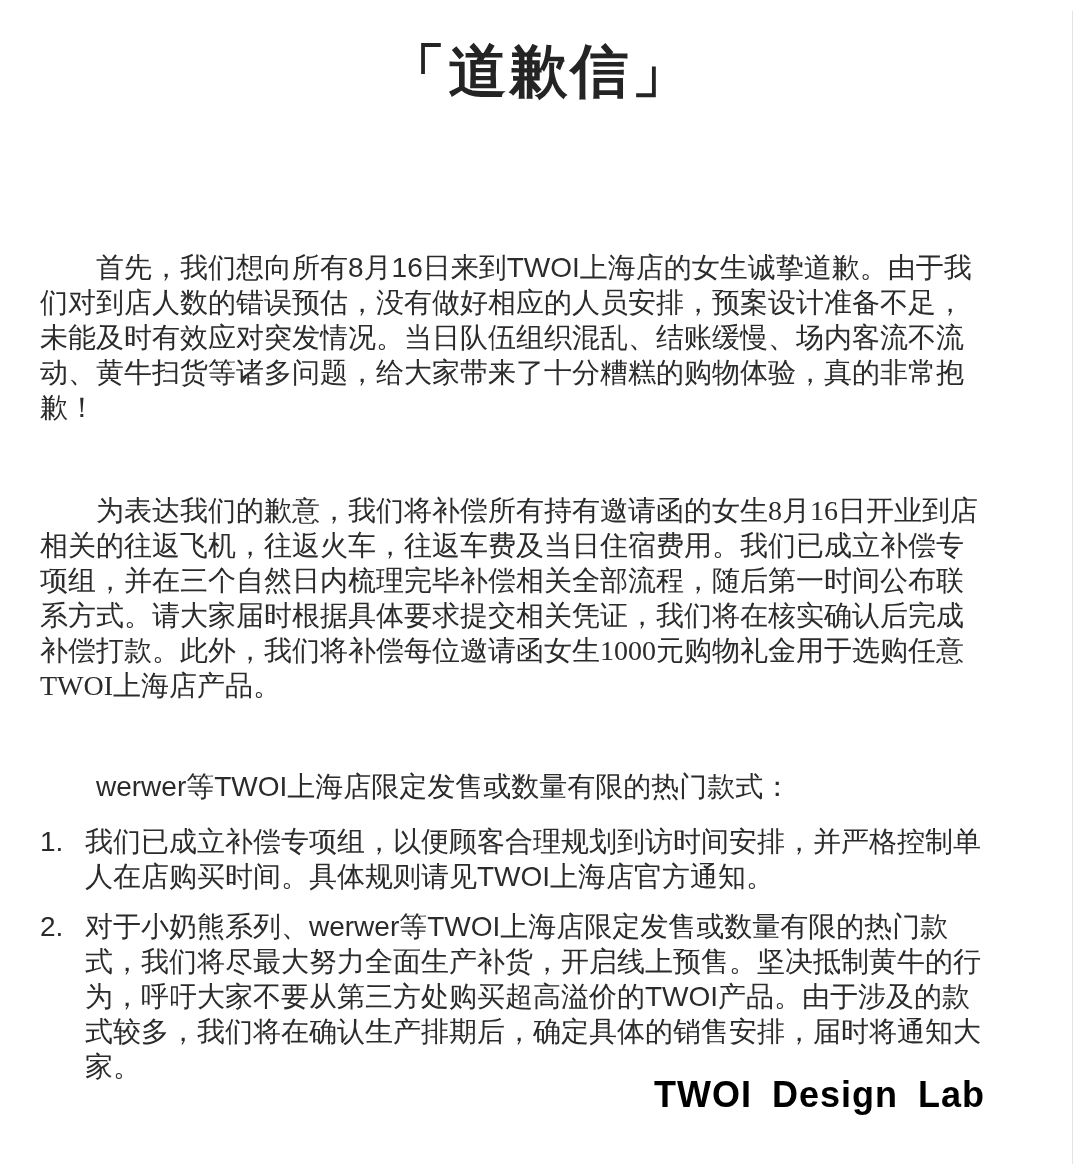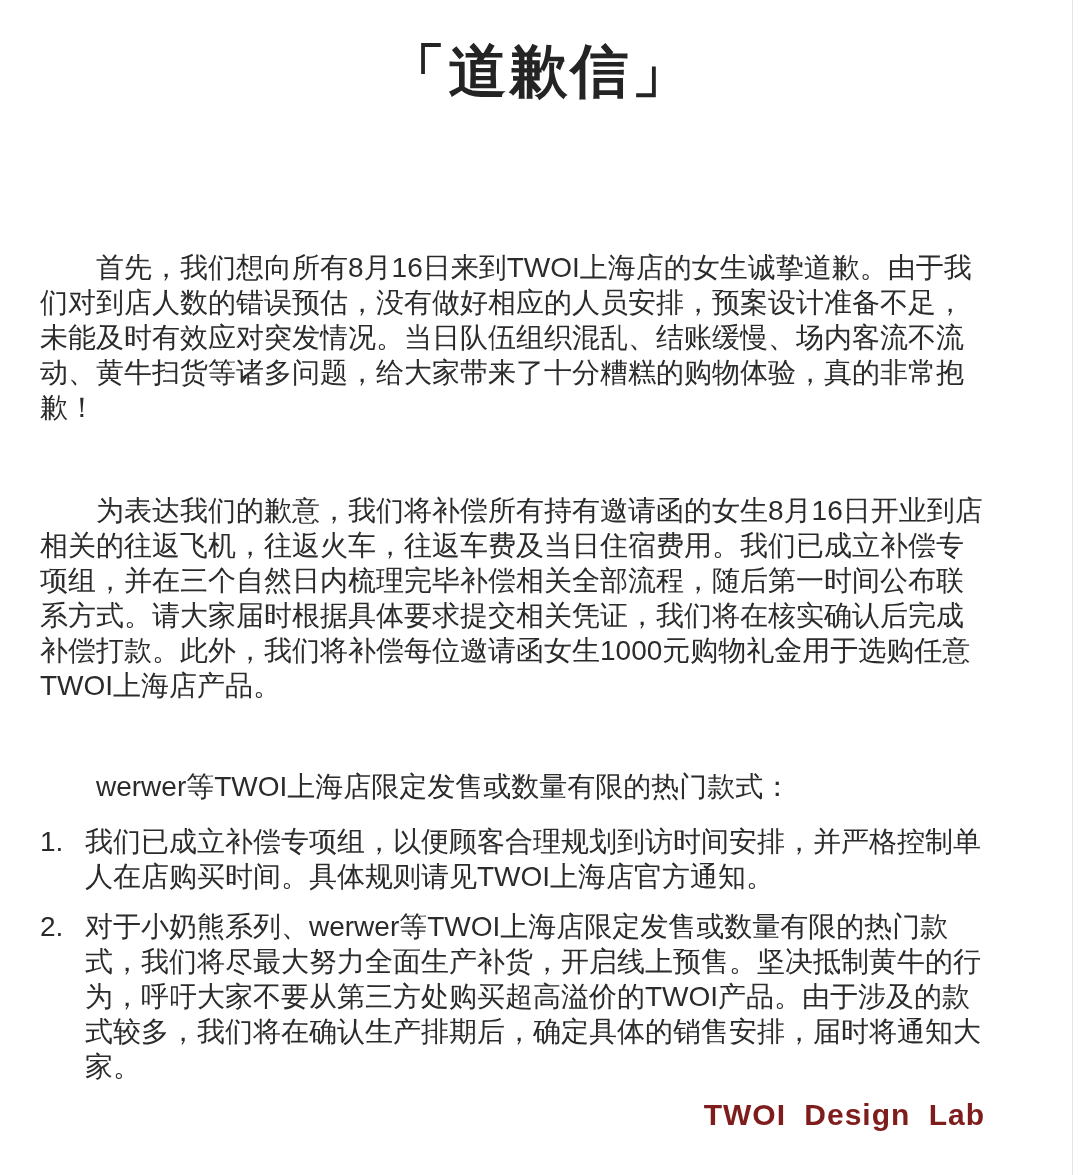--- a/index.html
+++ b/index.html
@@ -8,20 +8,21 @@
     background: #ffffff;
   }
   .page {
     position: relative;
     width: 1080px;
     height: 1175px;
     background: #ffffff;
     overflow: hidden;
     font-family: "Liberation Sans", "DejaVu Sans", sans-serif;
     color: #2b2b2b;
+    border-radius: 31px;
   }
   .title {
     margin: 0;
     padding-top: 38px;
     text-align: center;
     font-size: 58px;
     line-height: 66px;
     font-weight: 800;
     letter-spacing: 3px;
     color: #242424;
@@ -32,21 +33,21 @@
   .para {
     margin: 0;
     font-size: 28px;
     line-height: 35px;
     font-weight: 500;
     text-indent: 2em;
     text-align: left;
     color: #2b2b2b;
   }
   .p1 { margin-top: 146px; }
-  .p2 { margin-top: 68px; }
+  .p2 { margin-top: 68px; font-family: Liberation Serif, serif; }
   .p3 { margin-top: 66px; }
   .plan-list {
     list-style: none;
     margin: 20px 0 0 0;
     padding: 0;
   }
   .plan-item {
     display: flex;
     margin-bottom: 15px;
     font-size: 28px;
@@ -56,26 +57,26 @@
   }
   .plan-item .num {
     flex: 0 0 45px;
   }
   .plan-item .item-text {
     flex: 1;
   }
   .brand {
     position: absolute;
     right: 95px;
-    bottom: 43px;
-    font-size: 30px;
+    bottom: 59px;
+    font-size: 36px;
     font-weight: 800;
     letter-spacing: 1px;
     word-spacing: 9px;
-    color: #7f1d1d;
+    color: #000000;
     white-space: nowrap;
   }
   .edge-line {
     position: absolute;
     top: 0;
     right: 7px;
     width: 1px;
     height: 100%;
     background: #e4e4e4;
   }

